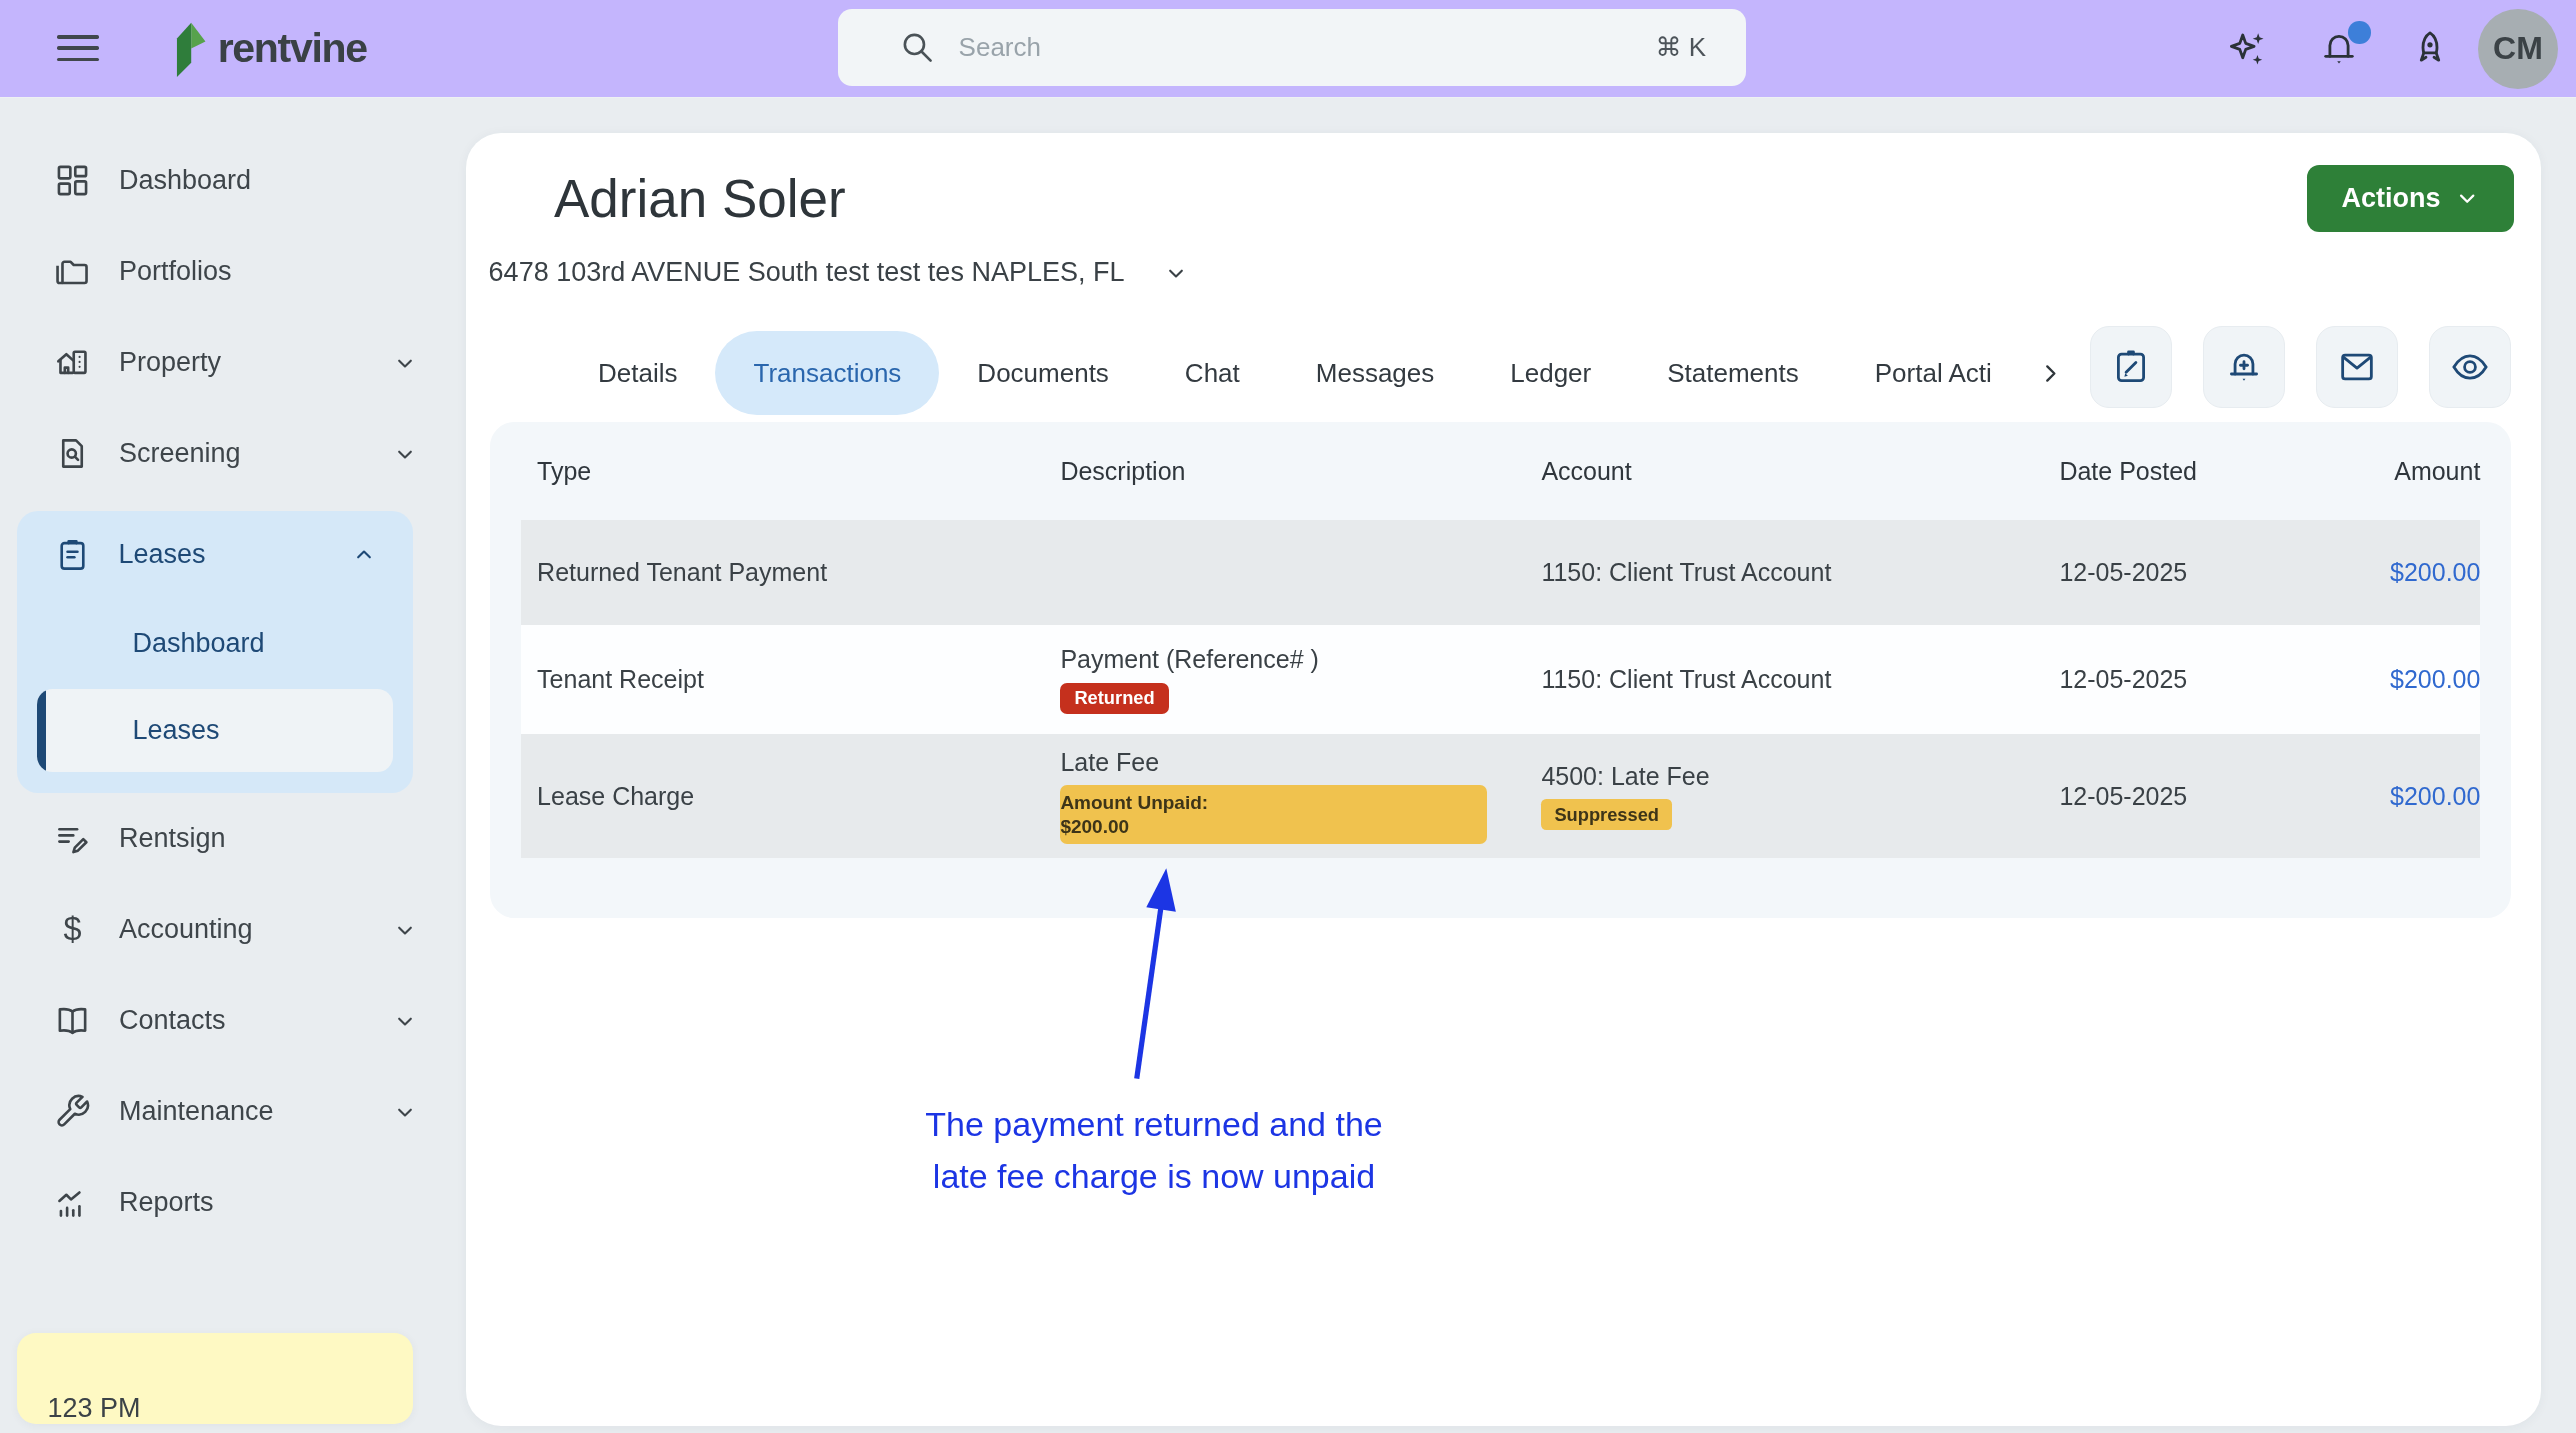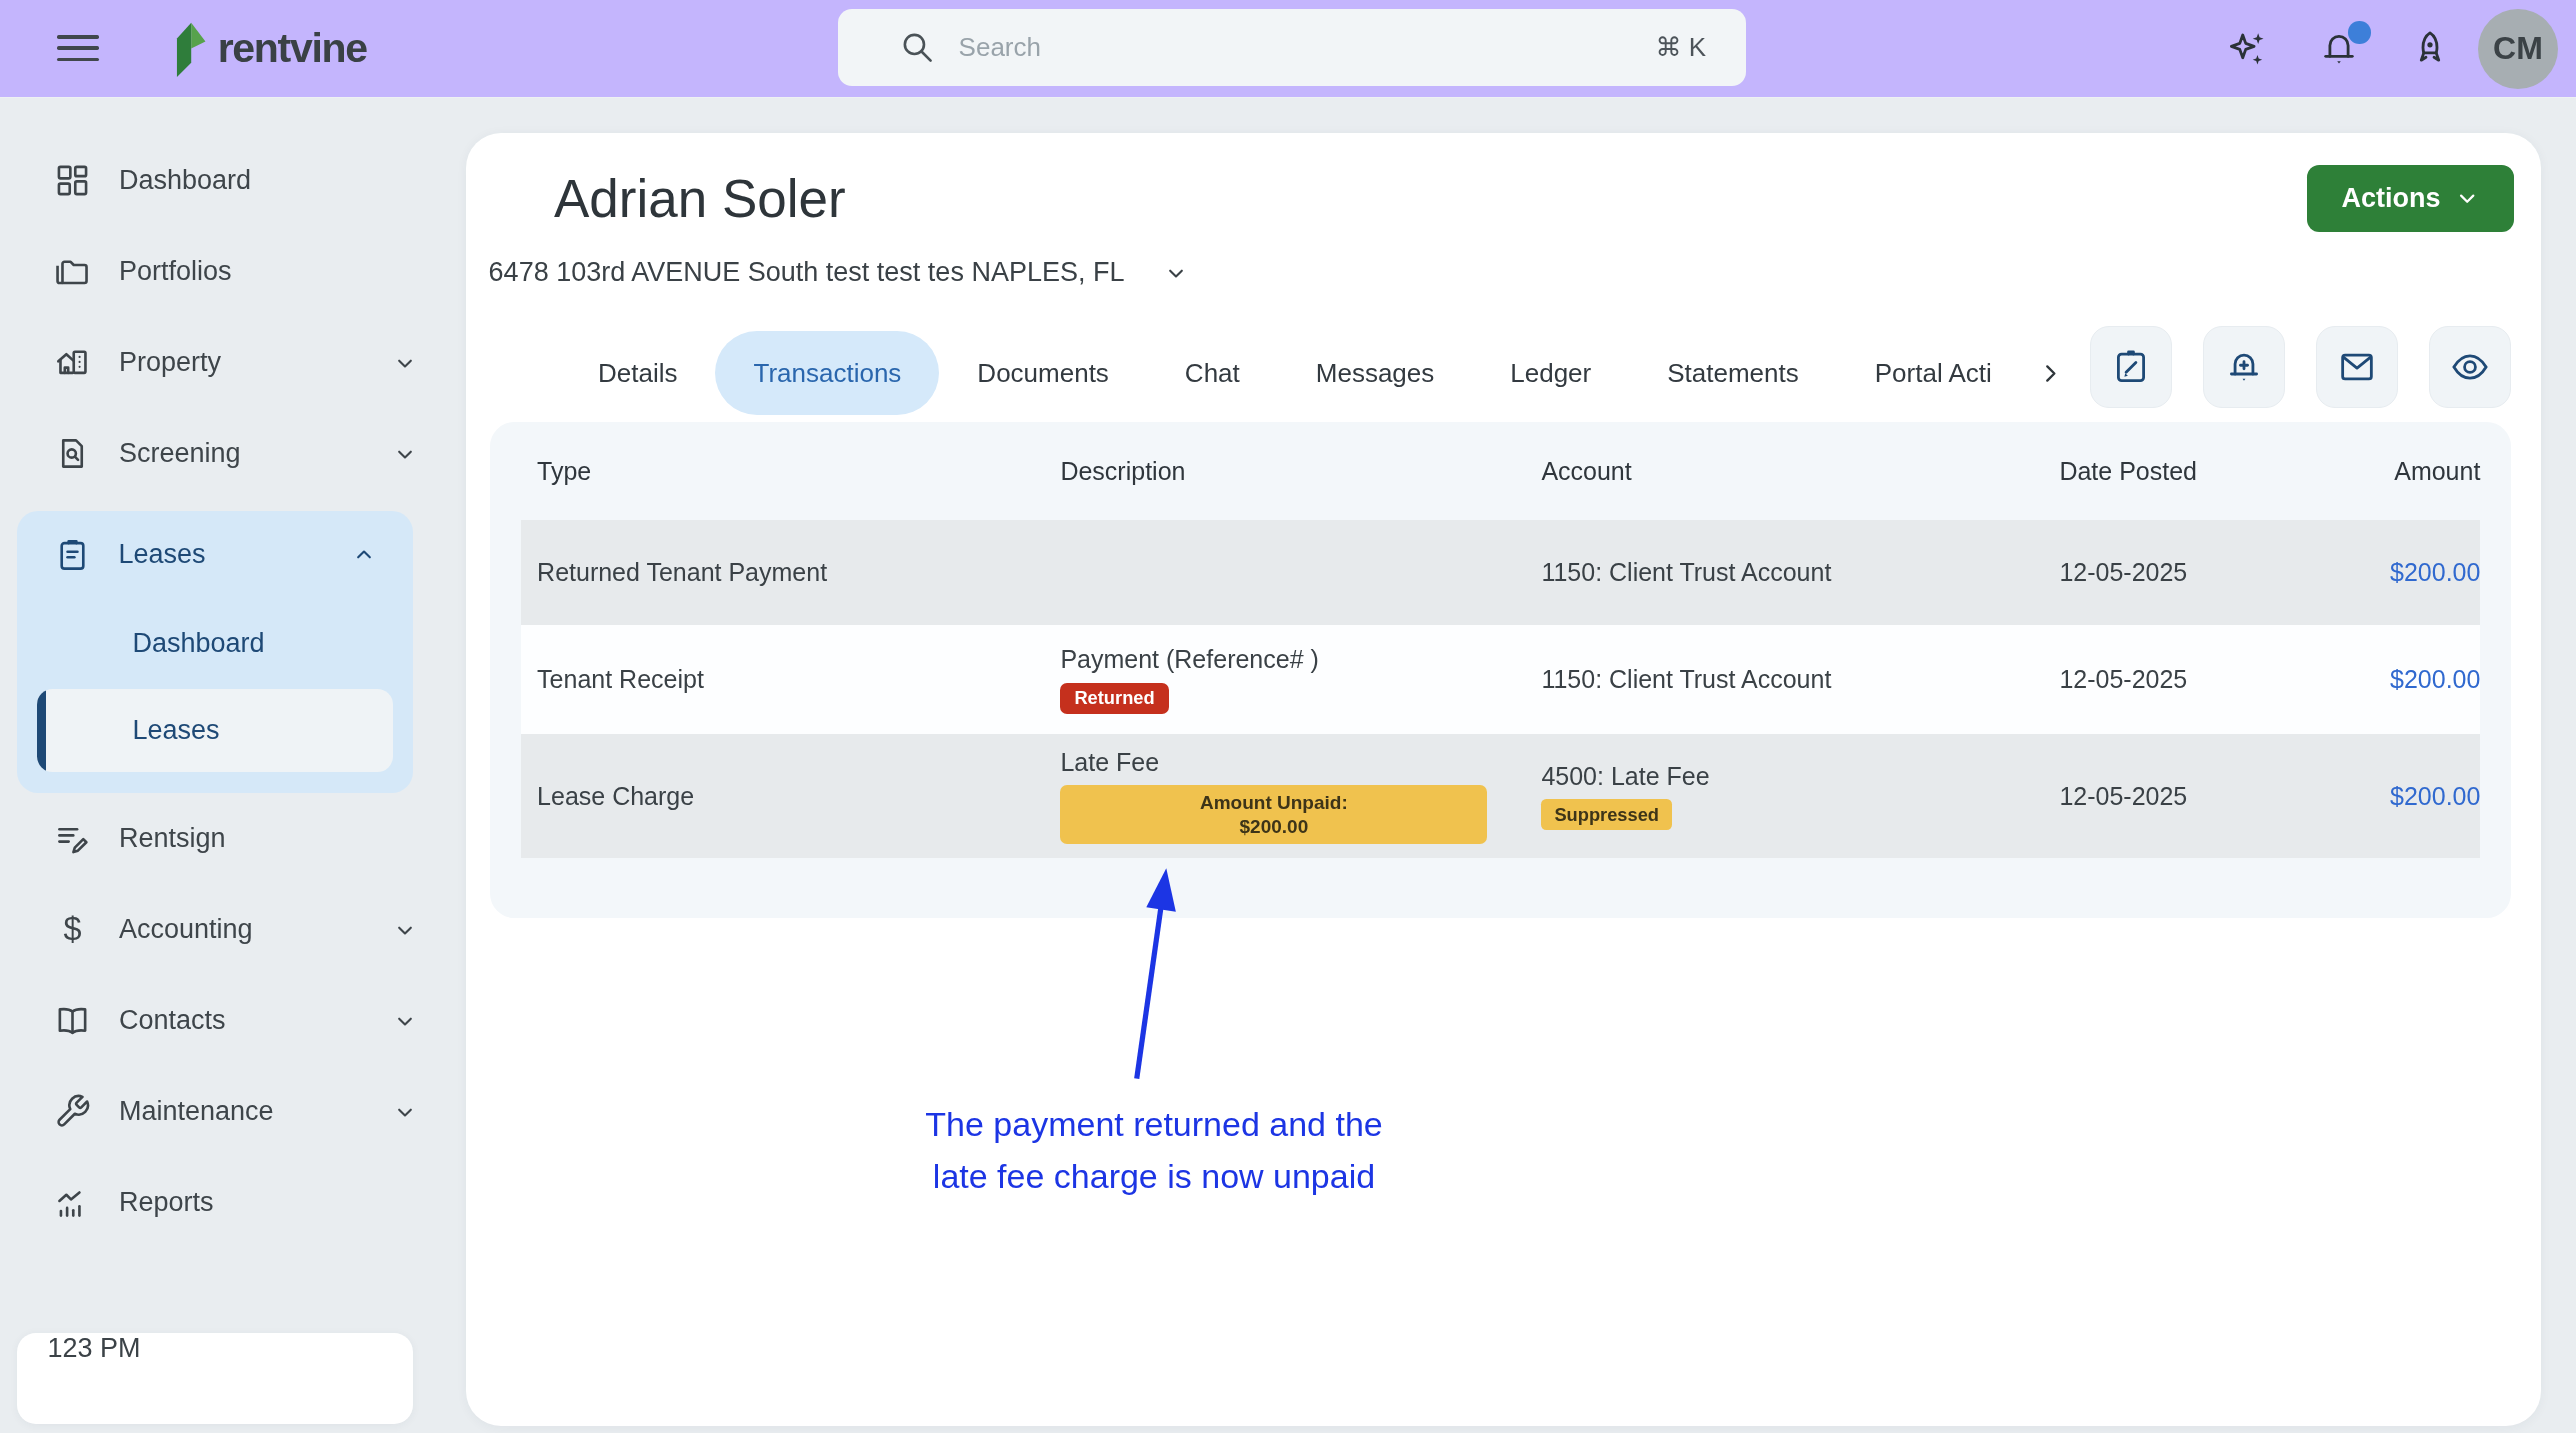--- a/index.html
+++ b/index.html
@@ -35,21 +35,21 @@
   .nav-item.first { margin-top:37px; }
   .nav-item svg.mi { width:37px; height:37px; margin-right:28px; flex:none; }
   .chev { margin-left:auto; width:28px; height:28px; color:#3e454a; flex:none; }
   .leases-box { margin:12.2px 0 0 16.5px; width:396px; background:#d5e8f8; border-radius:21px; padding-bottom:21px; color:#1e4976; }
   .leases-parent { height:87px; display:flex; align-items:center; padding:0 35px 0 37px; font-size:27px; cursor:pointer; }
   .leases-parent svg.mi { width:37px; height:37px; margin-right:28px; flex:none; }
   .leases-parent .chev { color:#1e4976; }
   .leases-sub { height:91px; display:flex; align-items:center; padding-left:116px; font-size:27px; cursor:pointer; }
   .leases-pill { position:relative; margin:0 20px; height:83px; background:#eff3f6; border-radius:15.7px; display:flex; align-items:center; padding-left:96px; font-size:27px; overflow:hidden; cursor:pointer; }
   .leases-pill .bar { position:absolute; left:0; top:0; bottom:0; width:9.6px; background:#1e4976; }
-  .footer-time { position:absolute; left:16.5px; bottom:8.7px; width:396px; height:91px; background:#ffffff; border-radius:19px; display:flex; align-items:flex-start; padding-left:31px; font-size:27px; color:#3b4247; box-shadow:0 1.7px 8.7px rgba(30,50,70,0.05); }
+  .footer-time { position:absolute; left:16.5px; bottom:8.7px; width:396px; height:91px; background:#fef9c3; border-radius:19px; display:flex; align-items:flex-end; padding-left:31px; font-size:27px; color:#3b4247; box-shadow:0 1.7px 8.7px rgba(30,50,70,0.05); }
 
   
   .main-card { position:absolute; left:466px; top:133px; width:2075px; bottom:7px; background:#ffffff; border-radius:35px; box-shadow:0 1.7px 10.5px rgba(40,60,80,0.05); }
   .page-title { position:absolute; left:40px; top:35px; font-size:53px; font-weight:500; color:#2e353a;margin-left:48px; }
   .subtitle-row { position:absolute; left:22.6px; top:124px; display:flex; align-items:center; font-size:27px; color:#3a4146; cursor:pointer; }
   .subtitle-row .chev2 { margin-left:38px; width:28px; height:28px; color:#3a4146; }
   .actions-btn { position:absolute; top:32px; right:27px; height:67px; background:#2e8038; border:none; border-radius:12.2px; color:#ffffff; font-size:27px; font-weight:600; font-family:inherit; display:flex; align-items:center; padding:0 35px; gap:14px; cursor:pointer; }
   .actions-btn svg { width:24.4px; height:24.4px; }
 
   
@@ -68,21 +68,21 @@
   .thead { height:98px; color:#2f363c; }
   .trow { color:#3a4146; }
   .trow.gray { background:#e7eaec; }
   .trow.white { background:#fdfeff; }
   .r1 { height:105px; } .r2 { height:109px; } .r3 { height:124px; }
   .cell-type { padding-left:15.7px; }
   .cell-amount { text-align:right; }
   .amount-link { color:#3069cf; text-decoration:none; cursor:pointer; }
   .stack { display:flex; flex-direction:column; align-items:flex-start; gap:8.7px; }
   .badge-red { background:#c5301d; color:#ffffff; font-size:18.3px; font-weight:bold; padding:4.4px 14px; border-radius:7px; }
-  .badge-amber-lg { background:#f0c24e; color:#3d3418; width:427px; text-align:center; font-size:19px; font-weight:bold; line-height:23.5px; padding:6.1px 0; border-radius:7px; }
+  .badge-amber-lg { background:#f0c24e; color:#3d3418; width:427px; font-size:19px; font-weight:bold; line-height:23.5px; padding:6.1px 0; border-radius:7px; }
   .badge-amber-sm { background:#f0c24e; color:#3d3418; font-size:18.3px; font-weight:bold; padding:4.4px 13px; border-radius:5.2px; }
 
   
   .annot-arrow { position:absolute; left:649px; top:721px; width:113px; height:244px; pointer-events:none; }
   .annotation { position:absolute; left:366px; top:965px; width:644px; text-align:center; color:#1c35e4; font-size:34px; line-height:52px; }
 </style>
 </head>
 <body>
 
 <header class="topbar">

